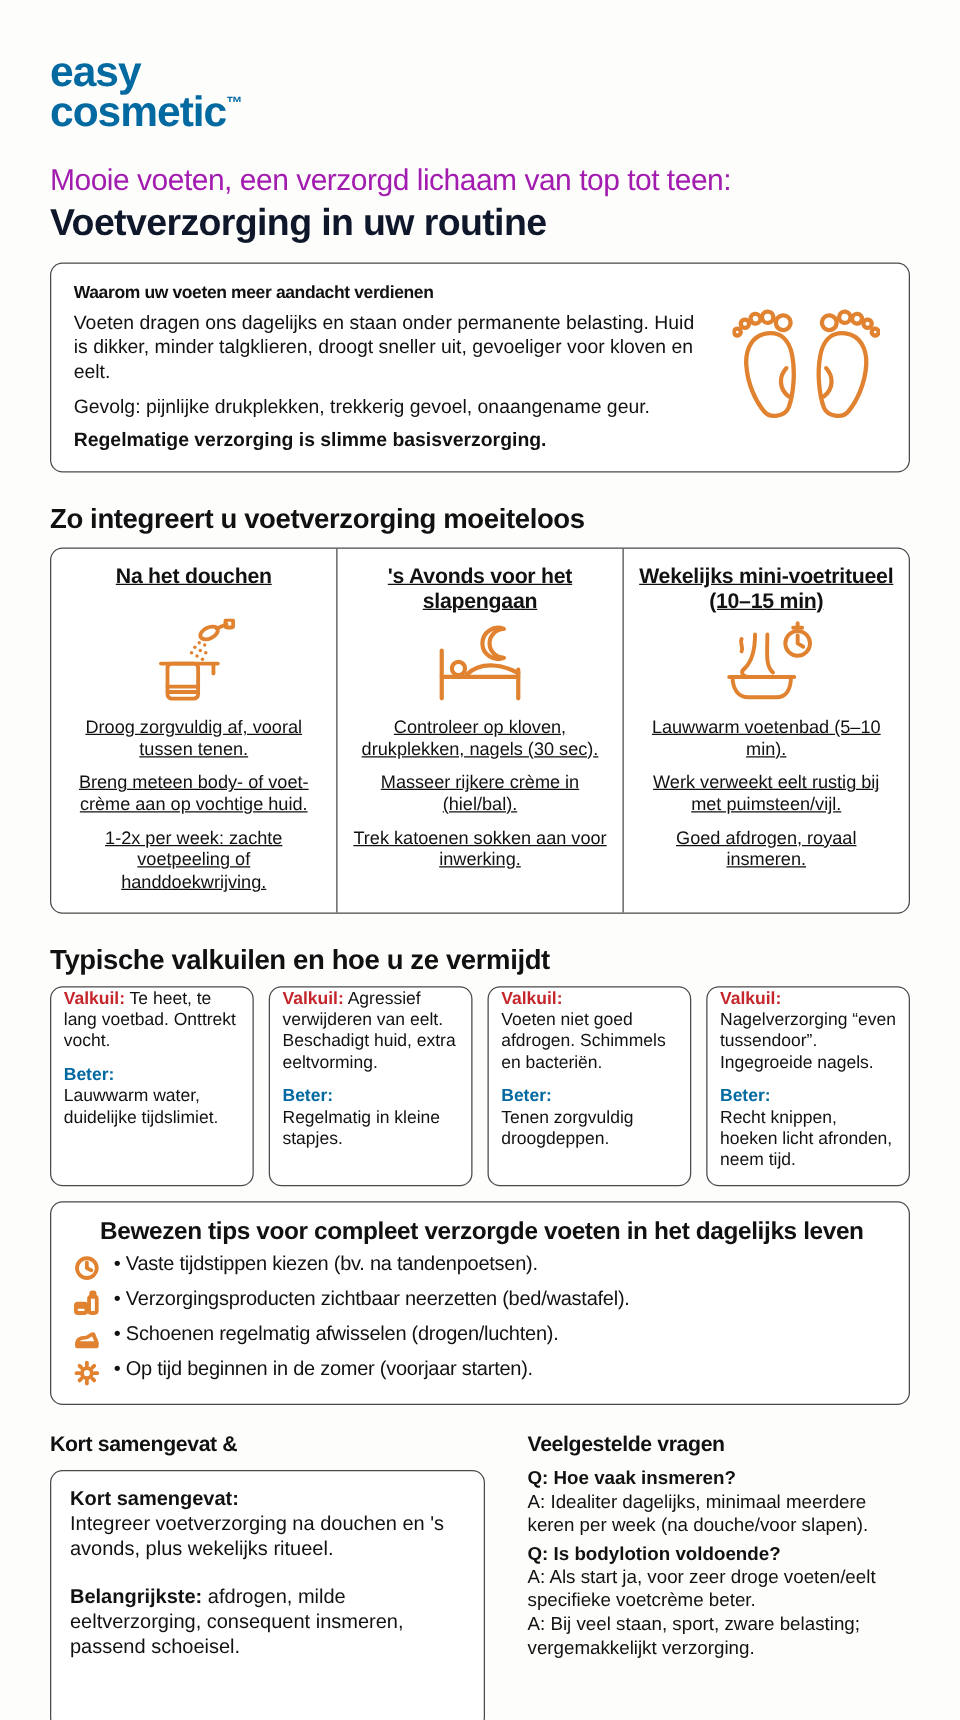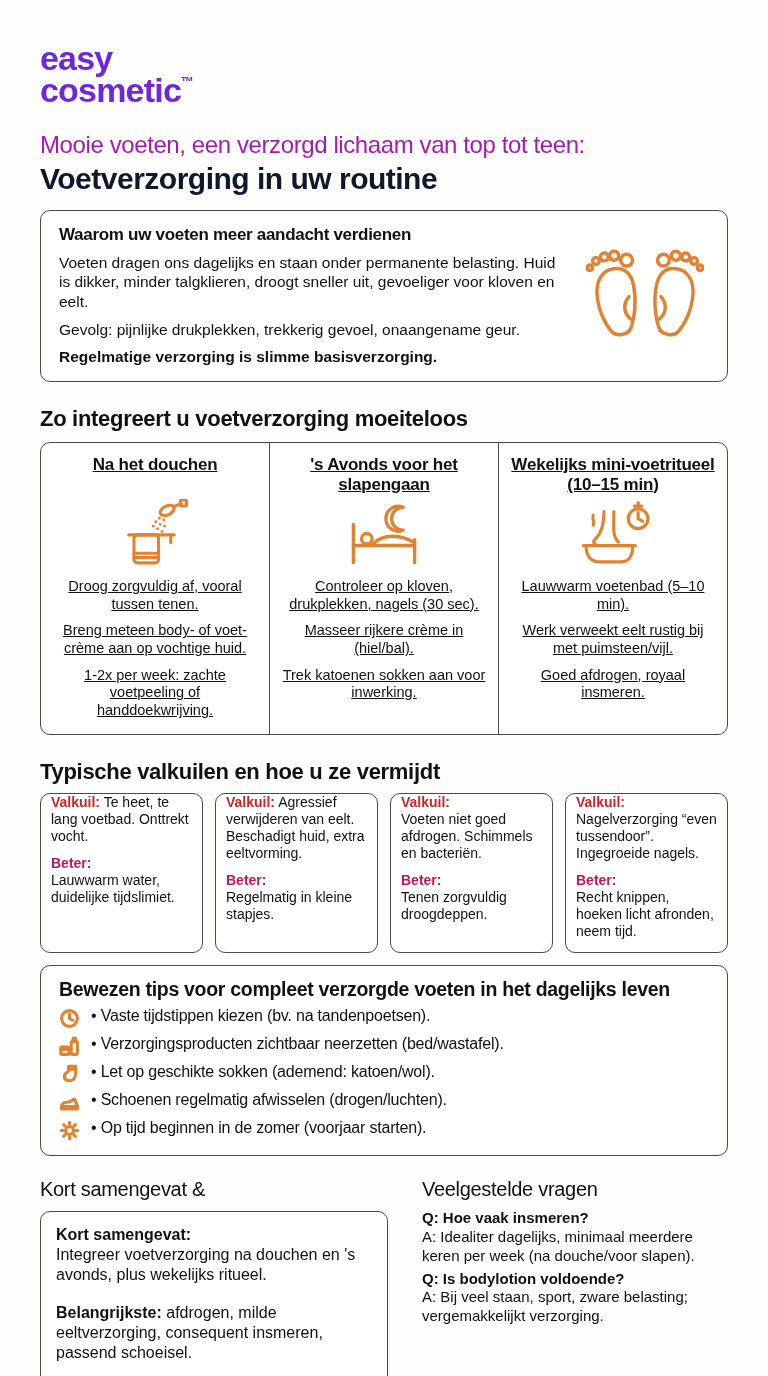--- a/index.html
+++ b/index.html
@@ -3,62 +3,62 @@
 <meta charset="utf-8">
 <style>
   * { margin:0; padding:0; box-sizing:border-box; }
   html,body { background:#ffffff; }
   .page {
     width:768px; height:1376px; margin:0 auto; background:#fdfdfc;
     font-family:"Liberation Sans","DejaVu Sans",sans-serif; color:#111;
     padding:42px 40px 0 40px; overflow:hidden; position:relative;
   }
   
-  .logo { font-weight:bold; font-size:34px; line-height:0.95; letter-spacing:-0.8px; color:#6d28d9; }
+  .logo { font-weight:bold; font-size:34px; line-height:0.95; letter-spacing:-0.8px; color:#0369a1; }
   .logo .tm { font-size:13px; font-weight:bold; vertical-align:top; position:relative; top:2px; letter-spacing:0; }
   .kicker { margin-top:24px; font-size:24px; letter-spacing:-0.4px; color:#a21caf; }
   .main-title { font-size:30px; font-weight:bold; letter-spacing:-0.5px; margin-top:3px; color:#0f172a; }
   
   .box { border:1.5px solid #4a4a4a; border-radius:10px; background:#fff; }
   
   .why-box { margin-top:14px; padding:14px 18px; display:flex; gap:14px; }
   .why-text { flex:1; }
-  .why-box h2 { font-size:17px; letter-spacing:-0.3px; }
+  .why-box h2 { font-size:14px; letter-spacing:-0.3px; }
   .why-box p { font-size:15.5px; line-height:1.27; margin-top:8px; }
   .why-box .strong-line { font-weight:bold; }
   .feet-wrap { width:128px; display:flex; align-items:center; justify-content:center; }
   
   .section-h { font-size:22px; font-weight:bold; letter-spacing:-0.3px; margin-top:24px; }
   
   .routine { margin-top:10px; display:flex; }
   .routine .col { flex:1; padding:12px 10px 14px; text-align:center;text-decoration:underline; }
   .routine .col + .col { border-left:1.5px solid #4a4a4a; }
   .routine h3 { font-size:17px; letter-spacing:-0.2px; line-height:1.15; min-height:40px;
                 display:flex; align-items:flex-start; justify-content:center; }
   .routine .icon-lg { height:70px; display:flex; align-items:center; justify-content:center; margin:4px 0 6px; }
   .routine p { font-size:14.5px; line-height:1.22; margin-top:9px; }
   
   .pitfalls { margin-top:8px; display:flex; gap:12px; }
   .pit-card { flex:1; border:1.2px solid #4a4a4a; border-radius:10px; background:#fff; padding:0 10px 12px; }
   .pit-card p { font-size:14px; line-height:1.22; }
   .lab-red { color:#c4262b; font-weight:bold; }
-  .lab-orange { color:#be185d; font-weight:bold; }
+  .lab-orange { color:#0369a1; font-weight:bold; }
   .pit-card .beter-label { margin-top:10px; font-size:14px; }
   .pit-card.stack .lab-red { display:block; }
   
   .tips-box { margin-top:12px; padding:12px 18px 14px; }
-  .tips-box h2 { font-size:19.5px; letter-spacing:-0.3px; }
+  .tips-box h2 { font-size:19.5px; letter-spacing:-0.3px;margin-left:21px; }
   .tip-row { display:flex; align-items:flex-start; gap:10px; margin-top:6px; }
   .tip-row .tip-icon { width:22px; height:22px; flex:0 0 22px; display:flex; align-items:center; }
   .tip-row p { font-size:16px; letter-spacing:-0.2px; }
   
   .bottom { margin-top:22px; display:flex; gap:34px; }
   .col-left { width:348px; flex:0 0 348px; }
   .col-right { flex:1; }
-  .bottom h2 { font-size:20px; font-weight:normal; letter-spacing:-0.3px; }
+  .bottom h2 { font-size:17px; font-weight:bold; letter-spacing:-0.3px; }
   .summary-box { margin-top:10px; padding:13px 15px; min-height:208px; }
   .summary-box p { font-size:16px; line-height:1.24; }
   .summary-box .blk-label { font-weight:bold; }
   .summary-box .part2 { margin-top:18px; }
   .faq { margin-top:8px; }
   .faq .q { font-size:15px; font-weight:bold; line-height:1.25; margin-top:4px; }
   .faq .a { font-size:15px; line-height:1.25; }
   svg { display:block; }
   .stroke-o { stroke:#e0822f; fill:none; stroke-width:3.5; stroke-linecap:round; stroke-linejoin:round; }
 </style>
@@ -222,29 +222,20 @@
         <svg width="21" height="21" viewBox="0 0 24 24" class="stroke-o" stroke-width="1.8">
             <rect x="2" y="12.5" width="9.5" height="8.5" rx="1.5"></rect>
             <path d="M2 15.5 H11.5"></path>
             <rect x="14" y="6" width="7" height="15" rx="2"></rect>
             <rect x="16" y="2.2" width="3" height="3.8" rx="0.8"></rect>
           </svg>
       </span>
       <p>• Verzorgingsproducten zichtbaar neerzetten (bed/wastafel).</p>
     </div>
 
-    <div class="tip-row">
-      <span class="tip-icon">
-        <svg width="21" height="21" viewBox="0 0 24 24" class="stroke-o" stroke-width="1.8">
-            <path d="M11 2.5 H19 V11 C19 16 15.5 20 10.5 19 C5.5 18 4.5 13 8.5 10 L11 8 Z"></path>
-            <path d="M11 6 H19"></path>
-          </svg>
-      </span>
-      <p>• Let op geschikte sokken (ademend: katoen/wol).</p>
-    </div>
 
     <div class="tip-row">
       <span class="tip-icon">
         <svg width="21" height="21" viewBox="0 0 24 24" class="stroke-o" stroke-width="1.8">
             <path d="M3 17 C3 12.5 7 11.5 11 11.5 C14 11.5 16 7.5 18 8.5 C18.8 12 21 14 21 17 L21 19.5 H3 Z"></path>
             <path d="M3 16.5 H21"></path>
           </svg>
       </span>
       <p>• Schoenen regelmatig afwisselen (drogen/luchten).</p>
     </div>
@@ -269,19 +260,20 @@
         <p class="part2"><span class="blk-label">Belangrijkste:</span><span> afdrogen, milde eeltverzorging, consequent insmeren, passend schoeisel.</span></p>
       </div>
     </div>
 
     <div class="col-right">
       <h2>Veelgestelde vragen</h2>
       <div class="faq">
         <p class="q">Q: Hoe vaak insmeren?</p>
         <p class="a">A: Idealiter dagelijks, minimaal meerdere keren per week (na douche/voor slapen).</p>
         <p class="q">Q: Is bodylotion voldoende?</p>
+        <p class="a">A: Als start ja, voor zeer droge voeten/eelt specifieke voetcrème beter.</p>
         <p class="a">A: Bij veel staan, sport, zware belasting; vergemakkelijkt verzorging.</p>
 
       </div>
     </div>
   </div>
 
 </div>
 
 </body></html>

